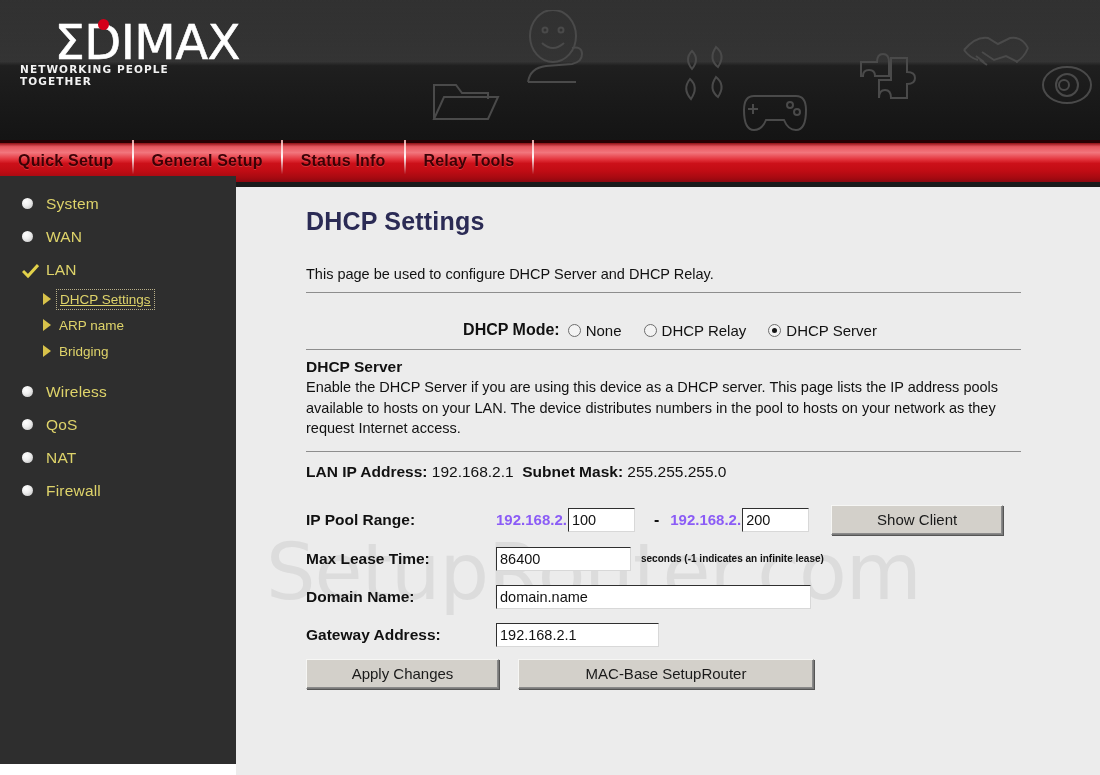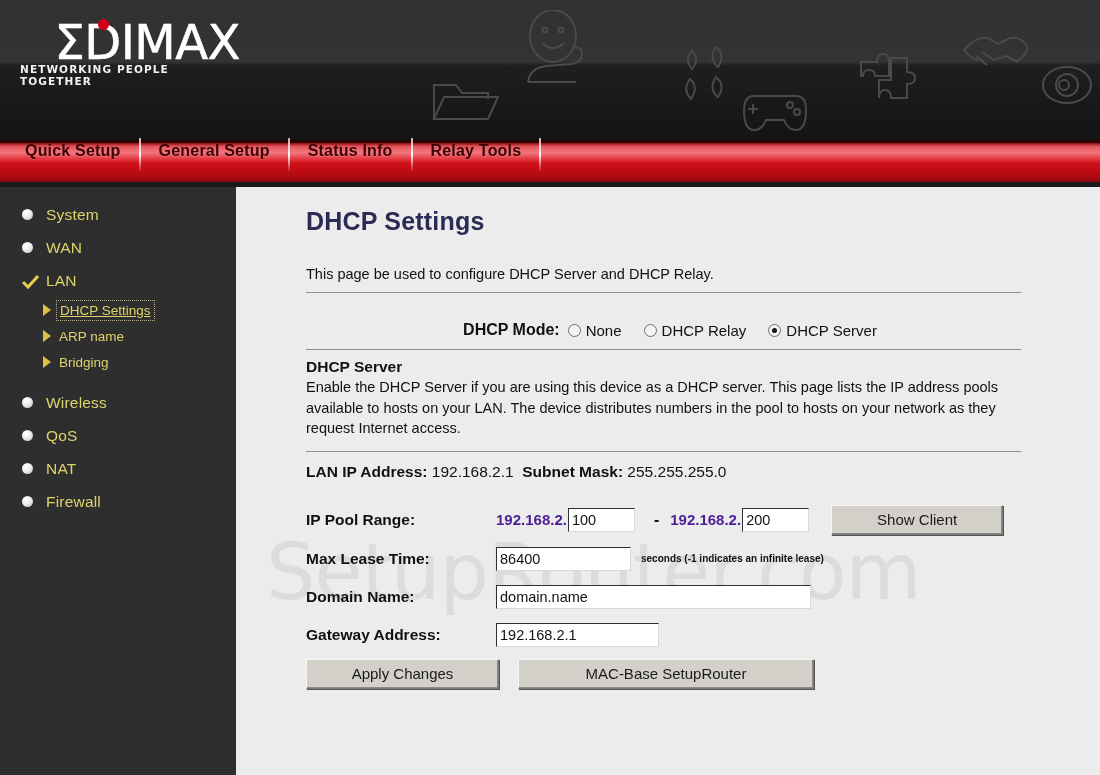--- a/index.html
+++ b/index.html
@@ -80,21 +80,21 @@
         #cc1019 56%, #c00c14 74%,
         #a60a11 90%, #8c0810 100%);
   }
   .navbar-top-edge {
     position: absolute; left: 0; top: 0; width: 1100px; height: 3px;
     background: #2a0003;
   }
   .nav-items {
     position: absolute; left: 0; top: 0;
     height: 32px;
-    display: flex; align-items: flex-end; padding-left: 7px;
+    display: flex; align-items: flex-start;
   }
   .nav-item {
     position: relative;
     font-size: 16px;
     font-weight: 700;
     color: #3b0206;
     text-shadow: 0 1px 0 rgba(255,160,160,0.25);
     padding: 0 18px;
     line-height: 42px;
     white-space: nowrap;
@@ -106,21 +106,21 @@
     background: linear-gradient(180deg, rgba(255,190,190,.85), rgba(255,255,255,.95), rgba(180,20,30,.6));
   }
   .navbar-under {
     position: absolute; left: 0; top: 182px;
     width: 1100px; height: 5px;
     background: #1a1a1a;
   }
 
   
   .sidebar {
-    position: absolute; left: 0; top: 187px;
+    position: absolute; left: 0; top: 176px;
     width: 236px; height: 588px;
     background: #2e2e2e;
   }
   .side-item {
     position: relative;
     display: flex; align-items: center;
     height: 33px;
     padding-left: 22px;
     cursor: pointer;
   }
@@ -283,21 +283,21 @@
   .flabel {
     width: 190px;
     font-size: 15.5px;
     font-weight: 700;
     color: #111;
     flex: 0 0 auto;
   }
   .prefix {
     font-size: 15px;
     font-weight: 700;
-    color: #4c1d95;
+    color: #8b5cf6;
     margin-right: 1px;
   }
   .txt {
     border: 1px solid #2f2f2f;
     border-right-color: #d8d8d8;
     border-bottom-color: #d8d8d8;
     background: #ffffff;
     font-family: "Liberation Sans", sans-serif;
     font-size: 14.5px;
     color: #111;

